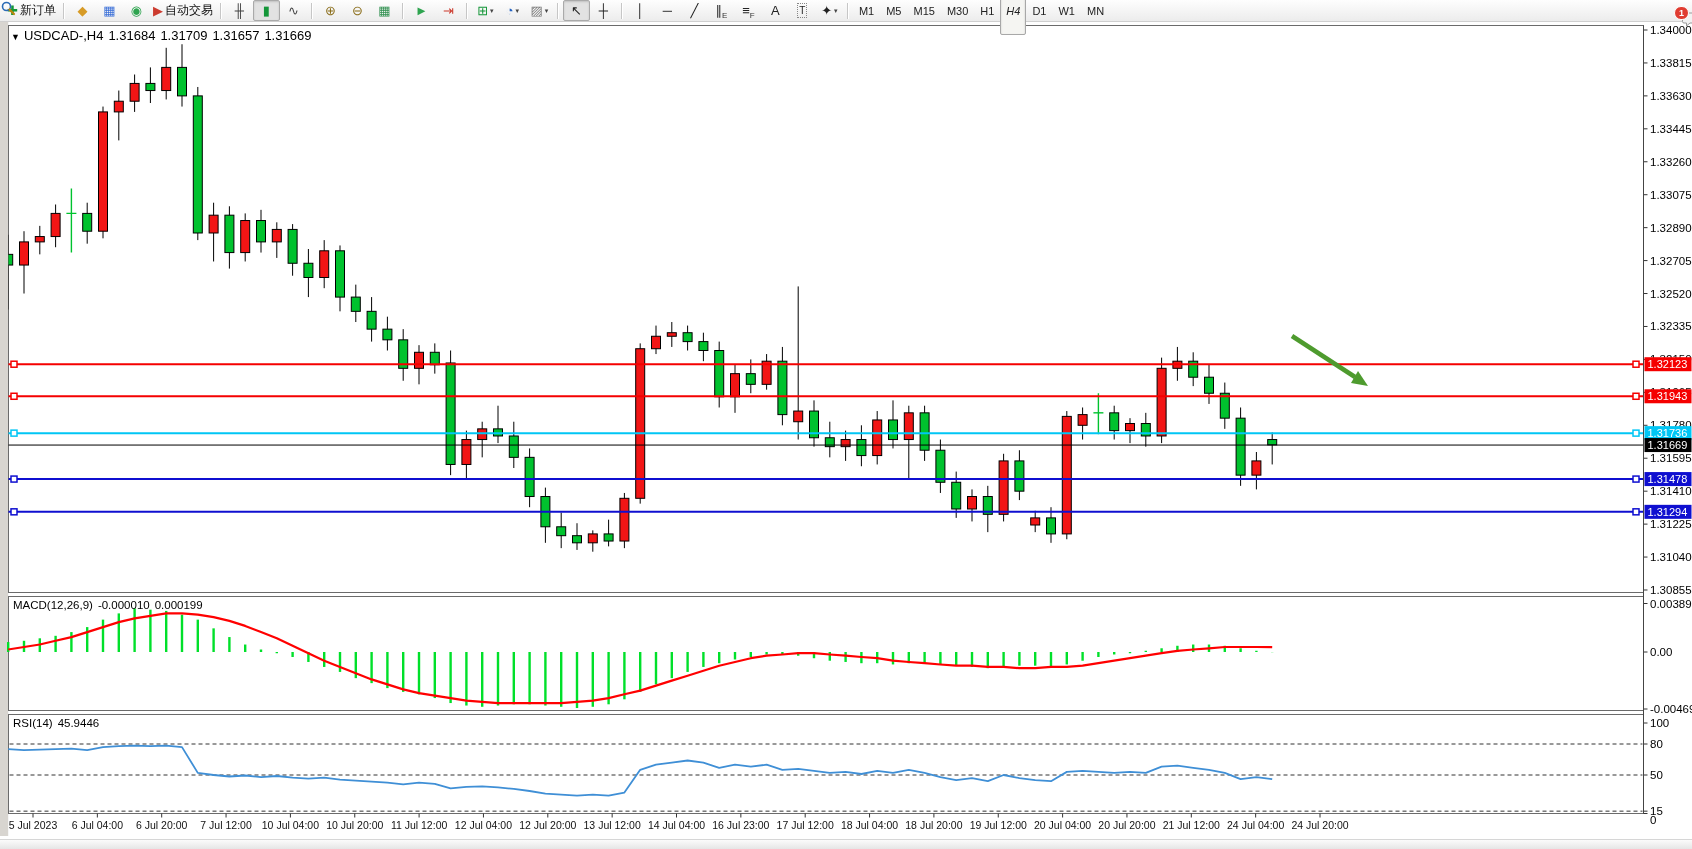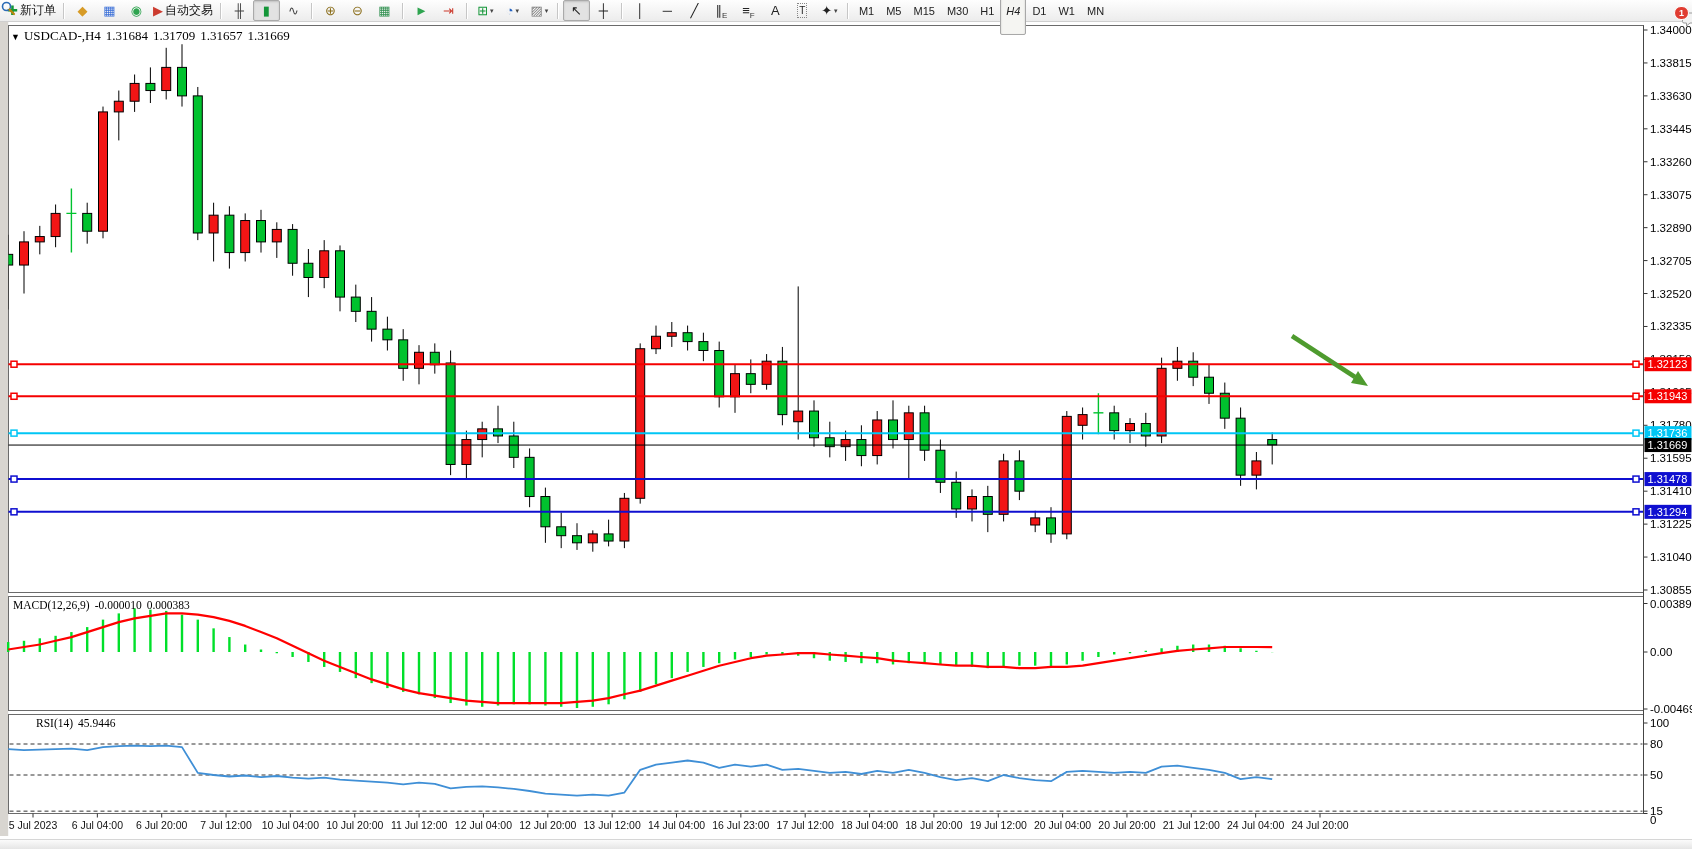--- a/index.html
+++ b/index.html
@@ -24,25 +24,25 @@
   #tb-spacer{flex:1;}
   .tb-right{display:flex;align-items:center;gap:6px;margin-right:6px;}
   #chat-badge{position:absolute;top:-5px;right:-7px;background:#e03c31;color:#fff;border-radius:8px;
     font-size:9px;font-weight:bold;padding:1px 4px;border:1px solid #fff;}
   
   #chart-wrap{position:absolute;left:0;top:22px;width:1452px;height:827px;background:#fff;text-align:center;}
   #left-strip{position:absolute;left:0;top:0;width:8px;height:827px;background:#d8d5d0;border-right:1px solid #f6f6f6;}
   #bottom-band{position:absolute;left:0;top:814px;width:1692px;height:13px;background:#fff;}
   #bottom-edge{position:absolute;left:0;top:817px;width:1692px;height:10px;background:linear-gradient(#fbfbfb,#e3e3e3);border-top:1px solid #d6d6d6;}
   svg{position:absolute;left:0;top:0;}
-  .ovl{position:absolute;color:#000;white-space:nowrap;z-index:3;font-family:Liberation Serif, serif;}
+  .ovl{position:absolute;color:#000;white-space:nowrap;z-index:3;}
   #symbol-title{left:11px;top:6px;font-size:13px;}
   #symbol-title .caret{font-size:9px;margin-right:4px;}
   #macd-title{left:13px;top:577px;font-size:11.5px;}
-  #rsi-title{left:13px;top:695px;font-size:11.5px;margin-left:23px;}
+  #rsi-title{left:13px;top:695px;font-size:11.5px;}
   .sp{margin-right:5px;}
   text{font-family:"Liberation Sans",sans-serif;}
 </style>
 </head>
 <body>
 
 <div id="app">
   <div id="toolbar">
       <div class="tbtn">
         <span class="tglyph" style="color: rgb(20, 150, 56);">✚</span>
@@ -569,21 +569,21 @@
           <text x="1255.6499999999999" y="828.5" font-size="10.5" fill="#111" text-anchor="middle">24 Jul 04:00</text>
           <line x1="1320" y1="813.5" x2="1320" y2="817.5" stroke="#333"></line>
           <text x="1320" y="828.5" font-size="10.5" fill="#111" text-anchor="middle">24 Jul 20:00</text>
         </g>
         <line x1="1643.5" y1="25.5" x2="1643.5" y2="813.5" stroke="#444" stroke-width="1"></line>
       </svg>
     <div class="ovl" id="symbol-title">
       <span class="caret">▼</span><span class="sp">USDCAD-,H4</span><span class="sp">1.31684</span><span class="sp">1.31709</span><span class="sp">1.31657</span><span>1.31669</span>
     </div>
     <div class="ovl" id="macd-title">
-      <span class="sp">MACD(12,26,9)</span><span class="sp">-0.000010</span><span>0.000383</span>
+      <span class="sp">MACD(12,26,9)</span><span class="sp">-0.000010</span><span>0.000199</span>
     </div>
     <div class="ovl" id="rsi-title">
       <span class="sp">RSI(14)</span><span>45.9446</span>
     </div>
     <div id="bottom-band"></div>
     <div id="bottom-edge"></div>
   </div>
 </div>
 
 </body></html>

